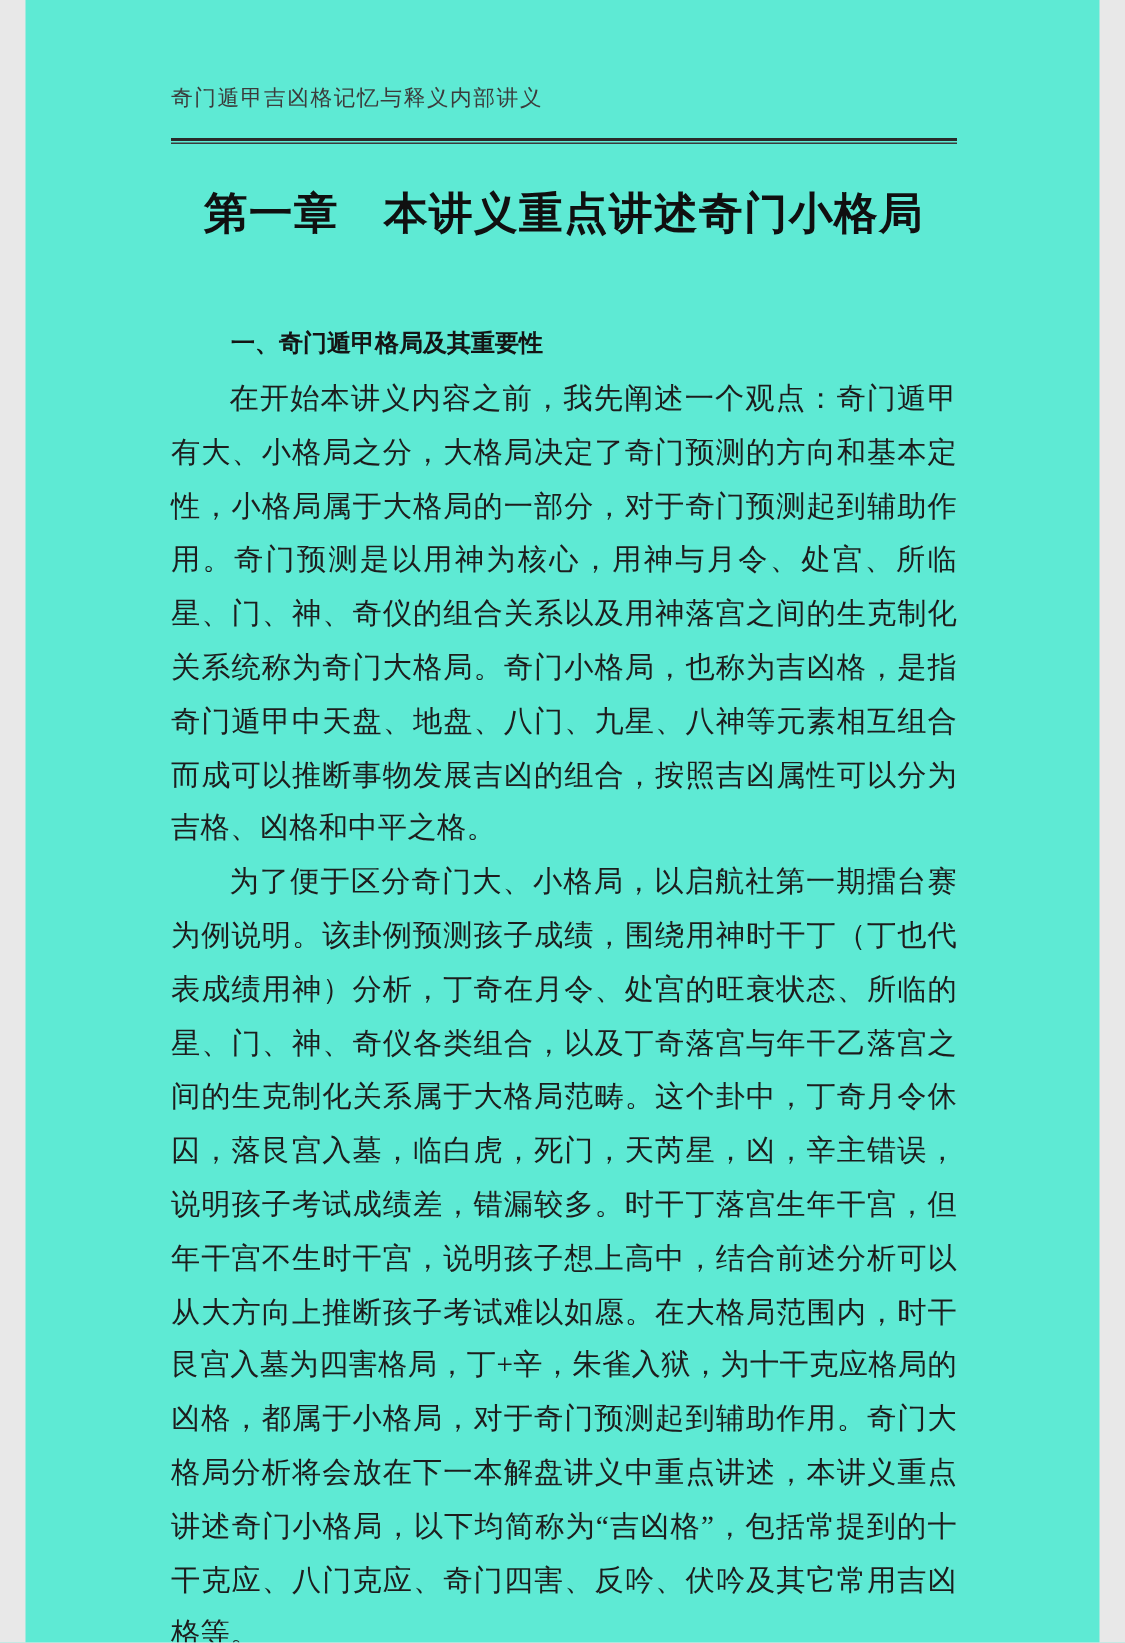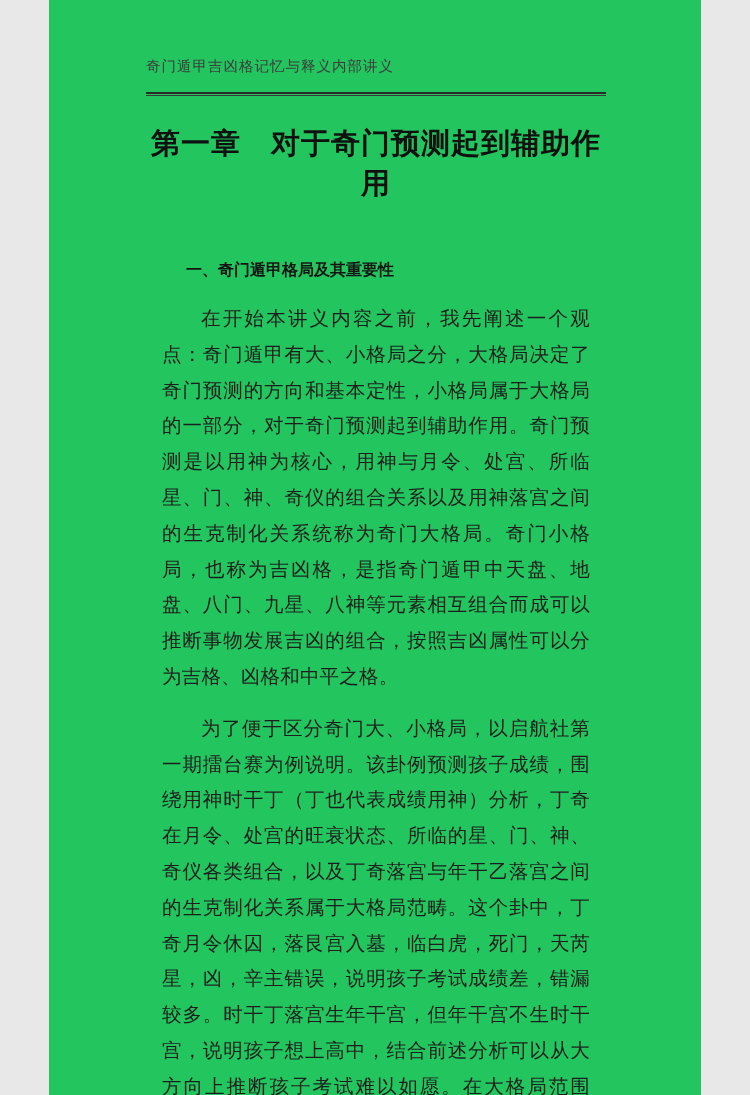--- a/index.html
+++ b/index.html
@@ -2,24 +2,24 @@
 <html lang="zh"><head>
 <meta charset="utf-8">
 <style>
   html, body {
     margin: 0;
     padding: 0;
     background: #e8e8e8;
   }
   .page {
     position: relative;
-    width: 652px;
+    width: 716px;
     height: 1095px;
     margin: 0 auto;
-    background: #22c55e;
+    background: #5eead4;
     overflow: hidden;
     font-family: "Liberation Serif", "DejaVu Serif", serif;
     color: #1b1b1b;
     box-sizing: border-box;
     padding: 0 95px 0 97px;
   }
   .running-header {
     margin-top: 56px;
     font-size: 14.5px;
     line-height: 20px;
@@ -47,21 +47,21 @@
     padding-left: 40px;
     font-size: 16px;
     line-height: 30px;
     font-weight: bold;
     color: #141414;
   }
   .body-text {
     margin-top: 4px;
   }
   .body-text p {
-    margin: 16px;
+    margin: 0;
     font-size: 19.5px;
     line-height: 35.8px;
     text-align: justify;
     text-indent: 2em;
     color: #1d1d1d;
     letter-spacing: 0.2px;
   }
   .page-number {
     margin-top: 5px;
     text-align: center;
@@ -72,21 +72,21 @@
 </style>
 </head>
 <body>
 
 <div class="page">
 
   <div class="running-header">奇门遁甲吉凶格记忆与释义内部讲义</div>
 
   <div class="header-rule"></div>
 
-  <h1 class="chapter-title">第一章　对于奇门预测起到辅助作用</h1>
+  <h1 class="chapter-title">第一章　本讲义重点讲述奇门小格局</h1>
 
   <h2 class="section-heading">一、奇门遁甲格局及其重要性</h2>
 
   <div class="body-text">
     <p>在开始本讲义内容之前，我先阐述一个观点：奇门遁甲有大、小格局之分，大格局决定了奇门预测的方向和基本定性，小格局属于大格局的一部分，对于奇门预测起到辅助作用。奇门预测是以用神为核心，用神与月令、处宫、所临星、门、神、奇仪的组合关系以及用神落宫之间的生克制化关系统称为奇门大格局。奇门小格局，也称为吉凶格，是指奇门遁甲中天盘、地盘、八门、九星、八神等元素相互组合而成可以推断事物发展吉凶的组合，按照吉凶属性可以分为吉格、凶格和中平之格。</p>
     <p>为了便于区分奇门大、小格局，以启航社第一期擂台赛为例说明。该卦例预测孩子成绩，围绕用神时干丁（丁也代表成绩用神）分析，丁奇在月令、处宫的旺衰状态、所临的星、门、神、奇仪各类组合，以及丁奇落宫与年干乙落宫之间的生克制化关系属于大格局范畴。这个卦中，丁奇月令休囚，落艮宫入墓，临白虎，死门，天芮星，凶，辛主错误，说明孩子考试成绩差，错漏较多。时干丁落宫生年干宫，但年干宫不生时干宫，说明孩子想上高中，结合前述分析可以从大方向上推断孩子考试难以如愿。在大格局范围内，时干艮宫入墓为四害格局，丁+辛，朱雀入狱，为十干克应格局的凶格，都属于小格局，对于奇门预测起到辅助作用。奇门大格局分析将会放在下一本解盘讲义中重点讲述，本讲义重点讲述奇门小格局，以下均简称为“吉凶格”，包括常提到的十干克应、八门克应、奇门四害、反吟、伏吟及其它常用吉凶格等。</p>
   </div>
 
   <div class="page-number">1</div>
 

